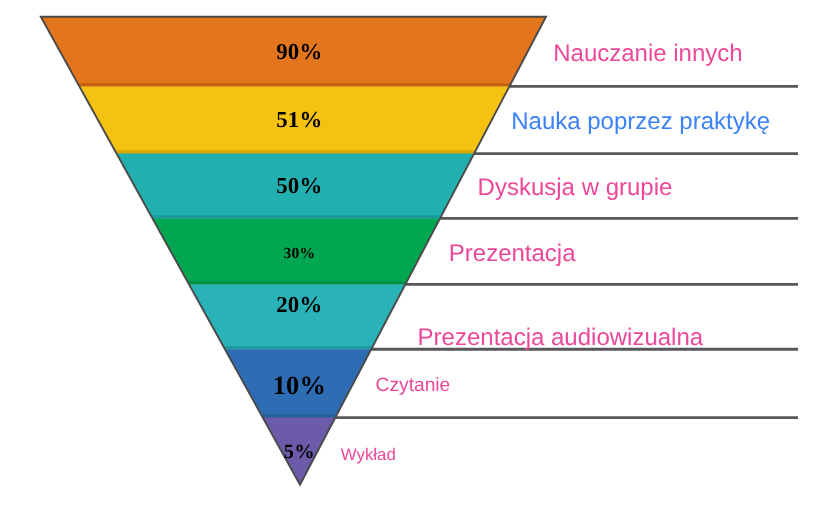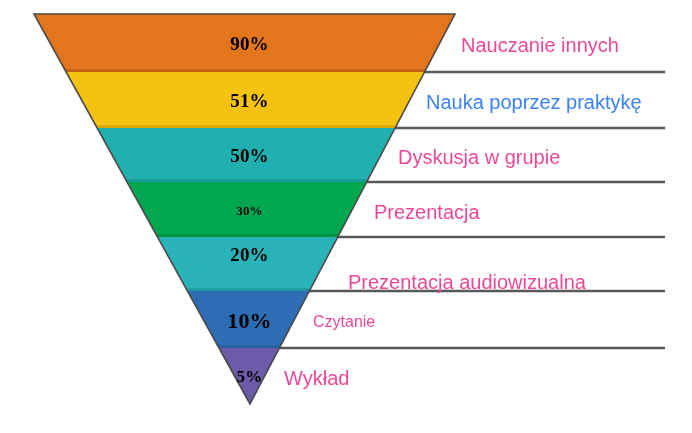--- a/index.html
+++ b/index.html
@@ -90,16 +90,16 @@
       <div class="pct-label" style="left: 249.5px; top: 320.5px; font-size: 22px;">10%</div>
       <div class="pct-label" style="left: 249.5px; top: 377px; font-size: 17px;">5%</div>
     </div>
   <div id="side-layer">
       <div class="side-label" style="left: 461px; top: 45px; font-size: 20px;">Nauczanie innych</div>
       <div class="side-label highlight" style="left: 426px; top: 102px; font-size: 20px;">Nauka poprzez praktykę</div>
       <div class="side-label" style="left: 398px; top: 157px; font-size: 20px;">Dyskusja w grupie</div>
       <div class="side-label" style="left: 374px; top: 211.5px; font-size: 20px;">Prezentacja</div>
       <div class="side-label" style="left: 348px; top: 266px; font-size: 20px; margin-top: 16px;">Prezentacja audiowizualna</div>
       <div class="side-label" style="left: 313px; top: 321.5px; font-size: 16px;">Czytanie</div>
-      <div class="side-label" style="left: 284px; top: 378px; font-size: 20px;">Wykład</div>
+      <div class="side-label" style="left: 284px; top: 378px; font-size: 14px;">Wykład</div>
     </div>
 
 </div>
 
 </body></html>

